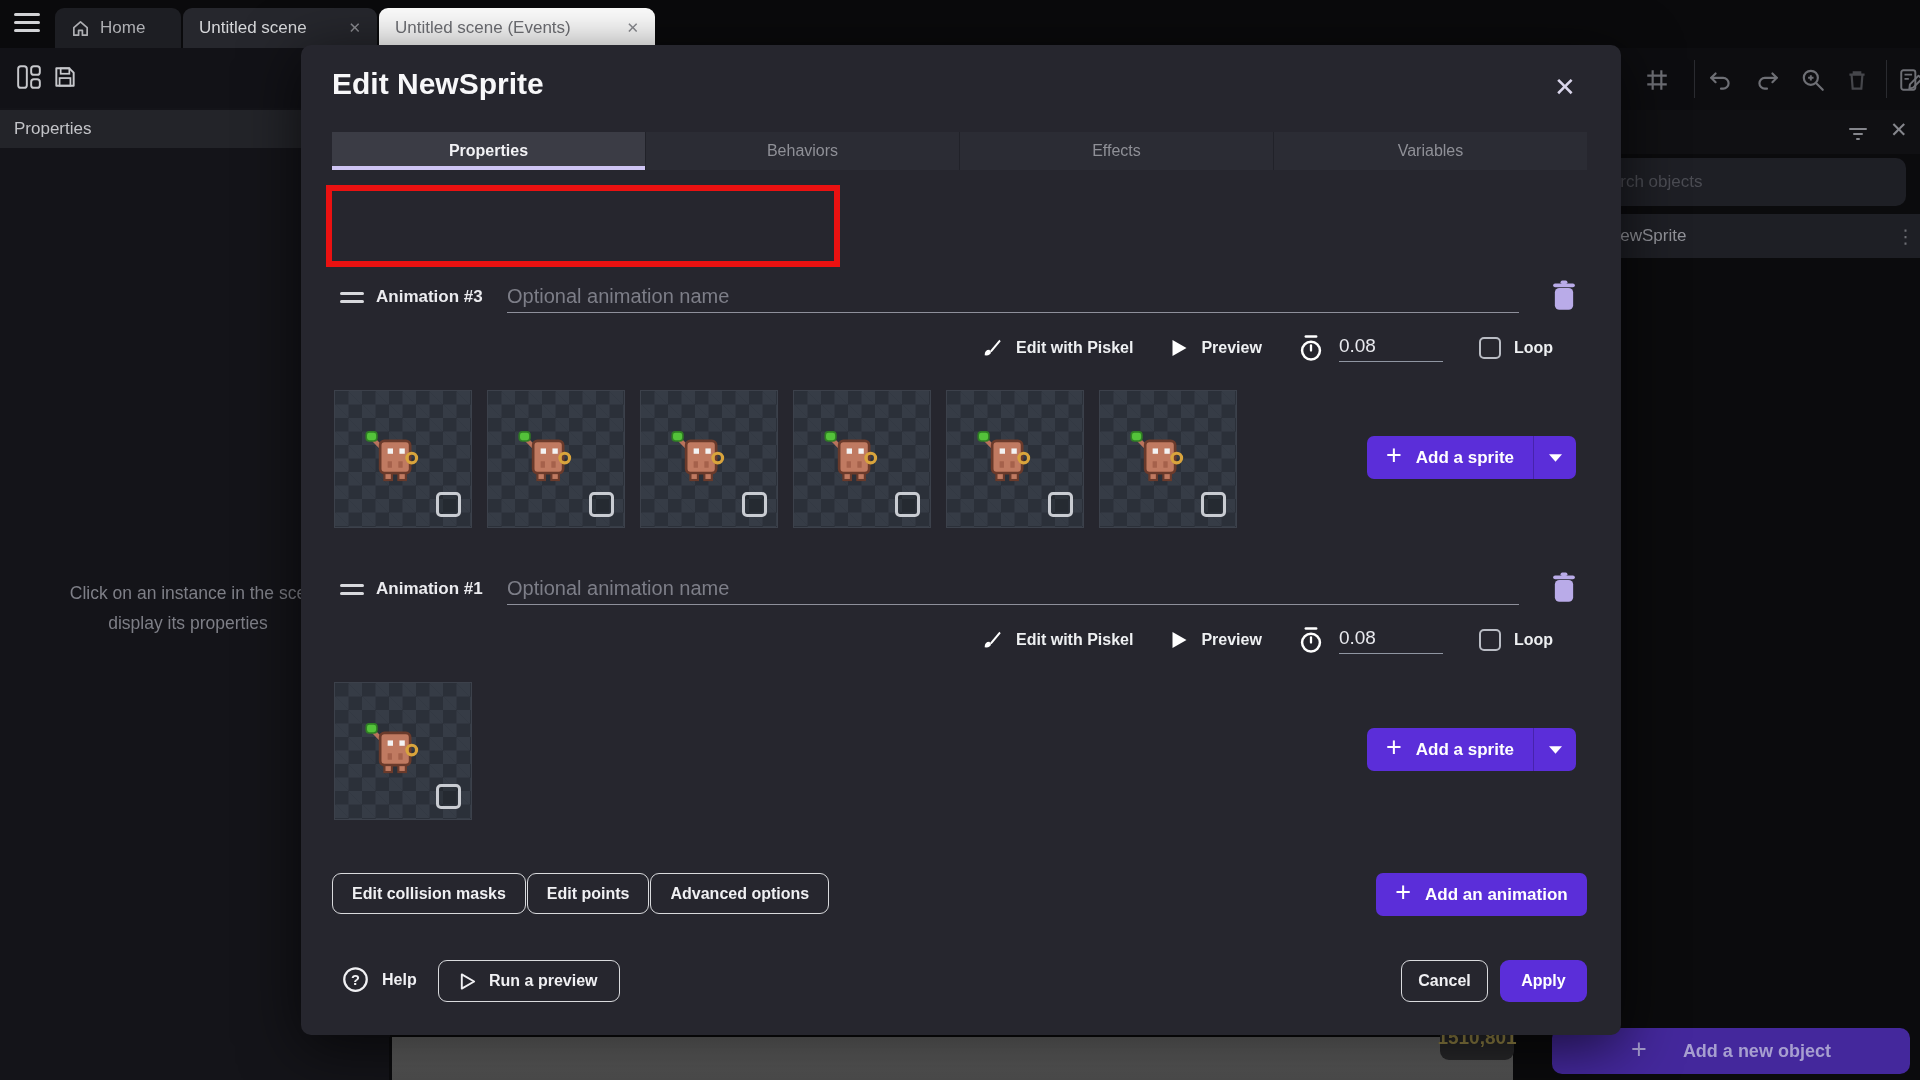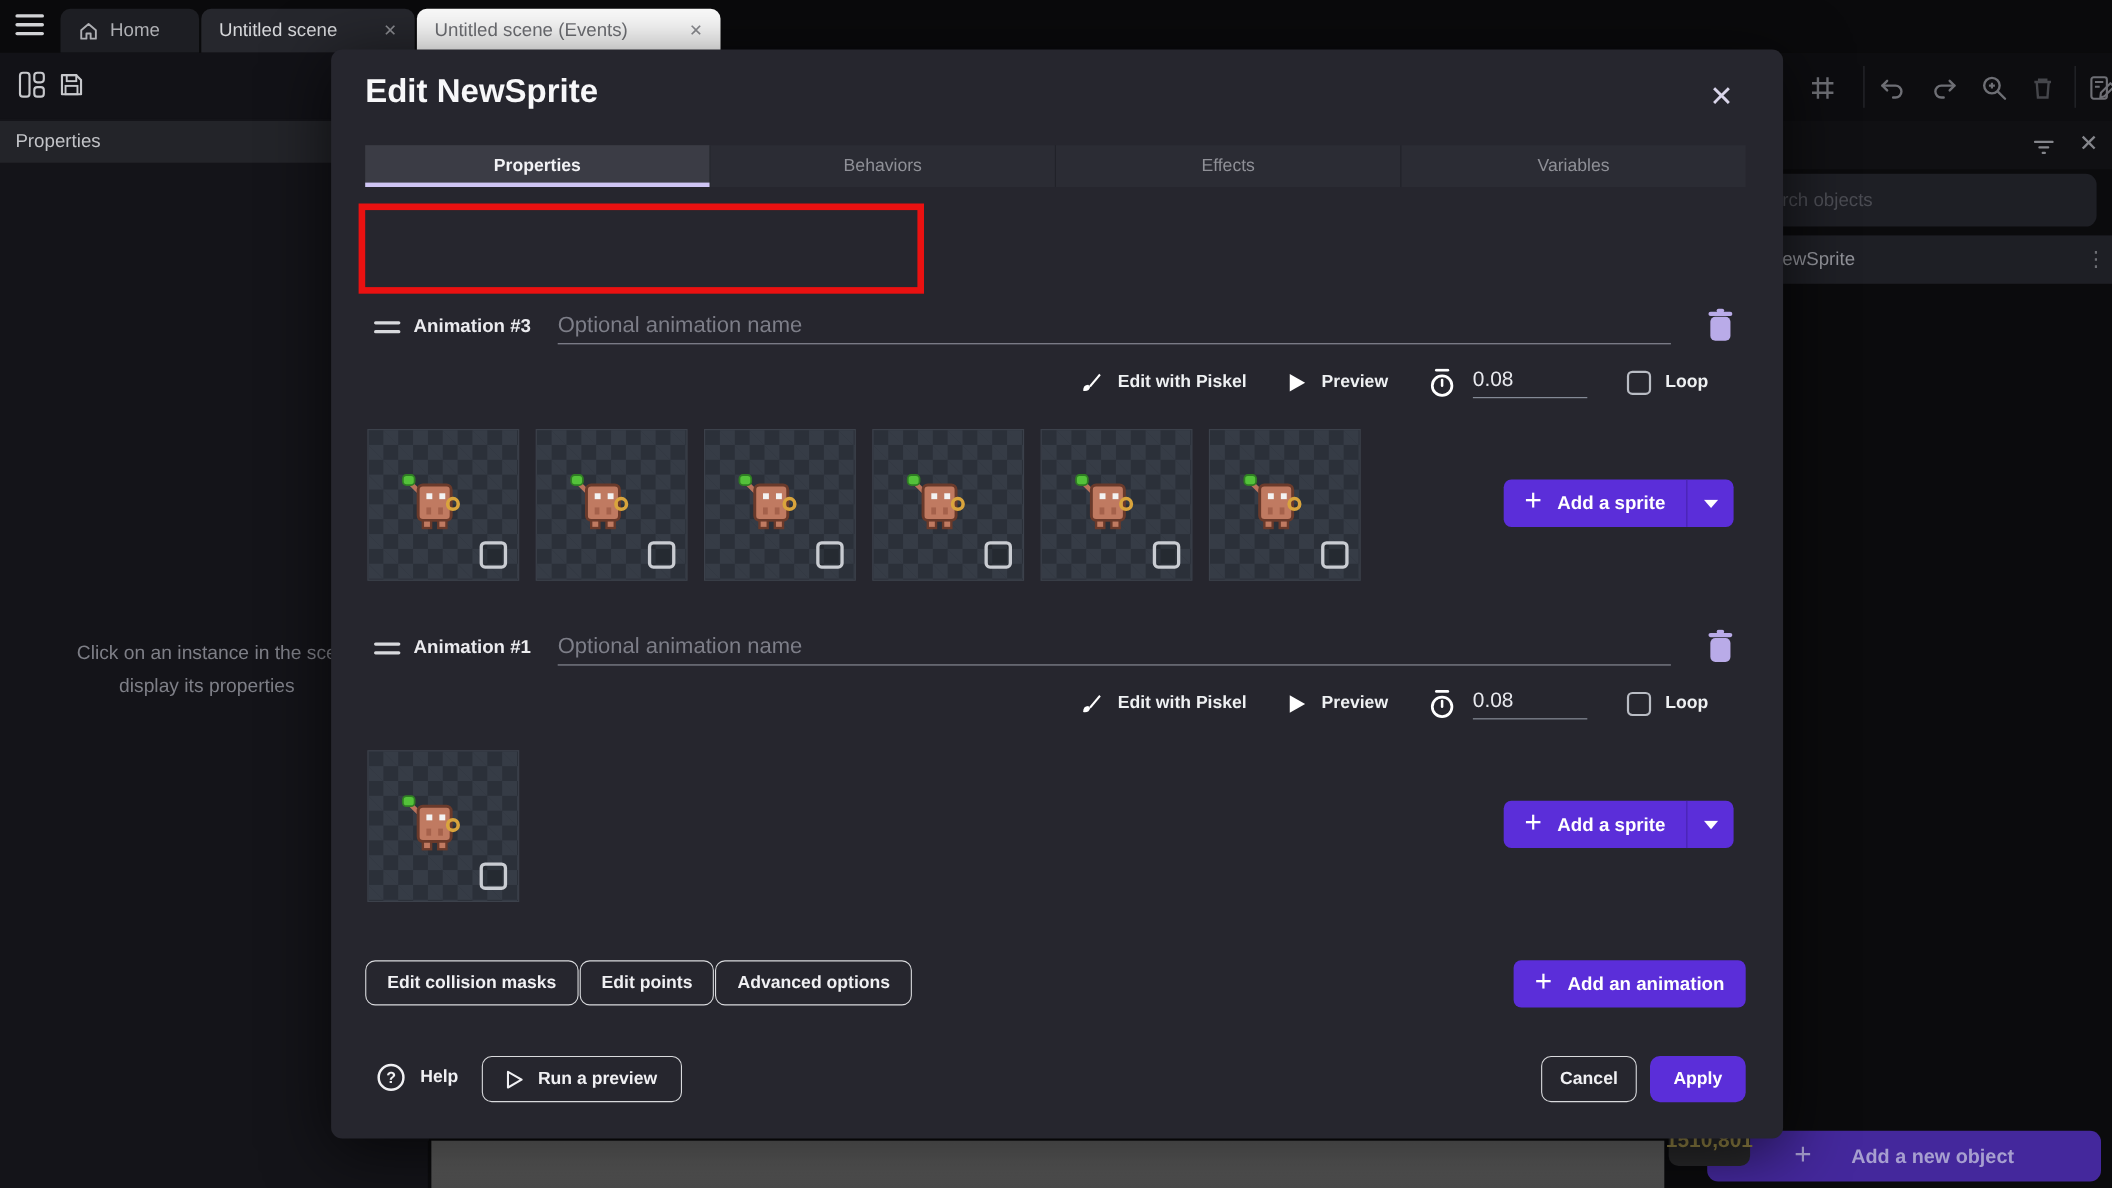--- a/index.html
+++ b/index.html
@@ -42,21 +42,21 @@
     display:flex;align-items:center;color:#92939a;font-size:17px;cursor:pointer;}
   .object-row .label{margin-left:38px;}
   .object-row .dots{position:absolute;left:326px;color:#6d6e74;font-size:19px;letter-spacing:0;}
   .add-object-btn{position:absolute;left:1552px;top:1028px;width:358px;height:46px;background:#44289c;
     border:none;border-radius:10px;color:#a79fd0;font-weight:bold;font-size:18px;cursor:pointer;
     display:flex;align-items:center;justify-content:center;gap:36px;font-family:"Liberation Sans",sans-serif;}
 
   
   .canvas-strip{position:absolute;left:389px;top:1037px;width:1124px;height:43px;
     background:linear-gradient(180deg,#6b6b6b,#4f4f4f);border-left:3px solid #0c0c0e;}
-  .coords-badge{position:absolute;left:1517px;top:1016px;width:74px;height:44px;background:#29292b;
+  .coords-badge{position:absolute;left:1440px;top:1016px;width:74px;height:44px;background:#29292b;
     border-radius:9px;color:#9c8c49;font-weight:bold;font-size:19px;display:flex;align-items:center;justify-content:center;}
 
   
   .modal{position:absolute;left:301px;top:45px;width:1320px;height:990px;background:#26262e;
     border-radius:10px;box-shadow:0 12px 60px rgba(0,0,0,.65);z-index:10;}
   .modal-title{position:absolute;left:31px;top:22px;font-size:30px;font-weight:800;color:#f7f7f9;}
   .modal-close{position:absolute;left:1246px;top:24px;width:36px;height:36px;color:#d9d5ea;font-size:26px;
     display:flex;align-items:center;justify-content:center;cursor:pointer;}
 
   .tabbar{position:absolute;left:31px;top:87px;width:1255px;height:38px;background:#2b2c34;display:flex;}

